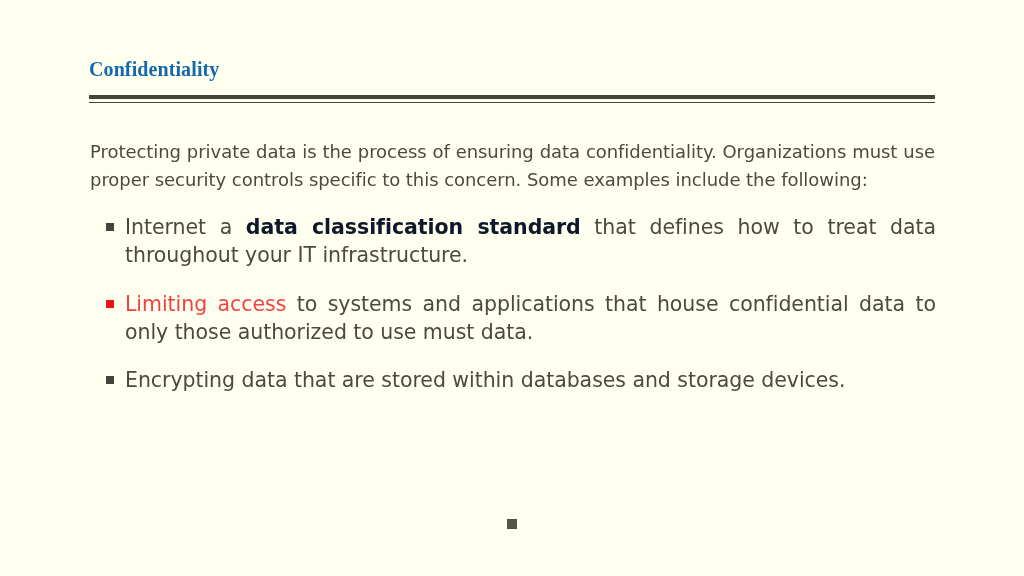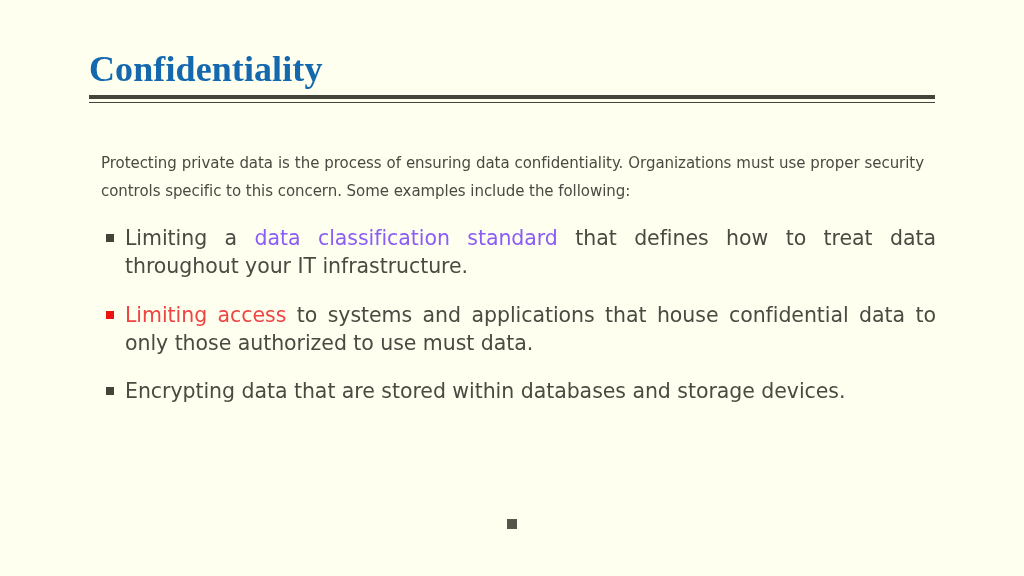--- a/index.html
+++ b/index.html
@@ -25,21 +25,21 @@
   
   .title-block {
     position: absolute;
     left: 89px;
     top: 52px;
     width: 846px;
   }
   .slide-title {
     font-family: "Liberation Serif", "DejaVu Serif", serif;
     font-weight: bold;
-    font-size: 36px;
+    font-size: 20px;
     line-height: 34px;
     color: #1468ae;
     letter-spacing: 0.1px;
     margin: 0;
     white-space: nowrap;
   }
   .rule-thick {
     margin-top: 9px;
     height: 4px;
     background: #44443a;
@@ -52,23 +52,23 @@
 
   
   .body-block {
     position: absolute;
     left: 89px;
     top: 137px;
     width: 847px;
   }
 
   .intro {
-    margin: 12px;
+    margin: 1px;
     font-family: "DejaVu Sans", sans-serif;
-    font-size: 15px;
+    font-size: 18px;
     line-height: 28.4px;
     color: #4a4a42;
     text-align: justify;
     text-justify: inter-word;
     letter-spacing: -0.05px;
   }
 
   
   .bullets {
     list-style: none;
@@ -103,22 +103,22 @@
     background: #ee1111;
   }
   .bullet-text {
     display: block;
   }
 
   .red {
     color: #ef4444;
   }
   .red-bold {
-    color: #8b5cf6;
-    font-weight: normal;
+    color: #0f172a;
+    font-weight: bold;
     margin-top: 28px;
   }
 
   
   .lone-bullet-row {
     position: absolute;
     left: 0;
     top: 513px;
     width: 1024px;
     text-align: center;
@@ -143,21 +143,21 @@
   </div>
 
   <div class="body-block">
 
     <p class="intro">Protecting private data is the process of ensuring data confidentiality. Organizations must use proper security controls specific to this concern.  Some examples include the following:</p>
 
     <ul class="bullets">
 
       <li class="bullet-item">
         <span class="bullet-marker"></span>
-        <span class="bullet-text"><span>Limiting a </span><span class="red-bold">data classification standard</span><span> that defines how to treat data throughout your IT infrastructure.</span></span>
+        <span class="bullet-text"><span>Internet a </span><span class="red-bold">data classification standard</span><span> that defines how to treat data throughout your IT infrastructure.</span></span>
       </li>
 
       <li class="bullet-item">
         <span class="bullet-marker red"></span>
         <span class="bullet-text"><span></span><span class="red">Limiting access</span><span> to systems and applications that house confidential data to only those authorized to use must data.</span></span>
       </li>
 
 
       <li class="bullet-item">
         <span class="bullet-marker"></span>

